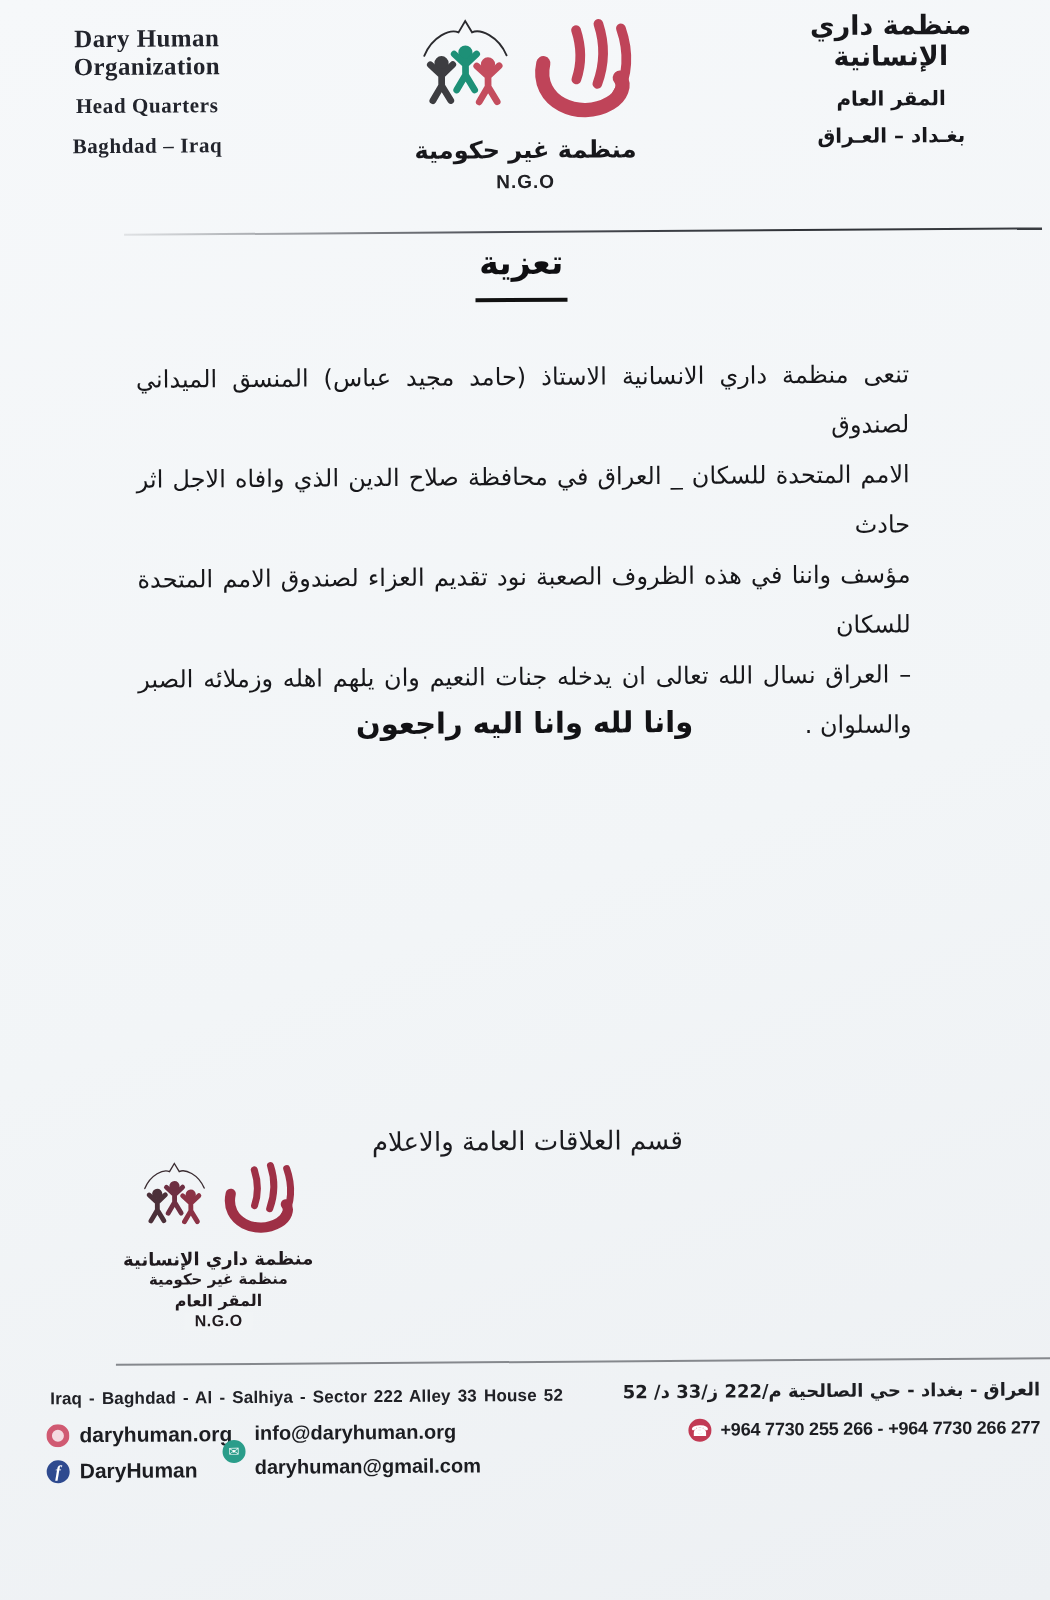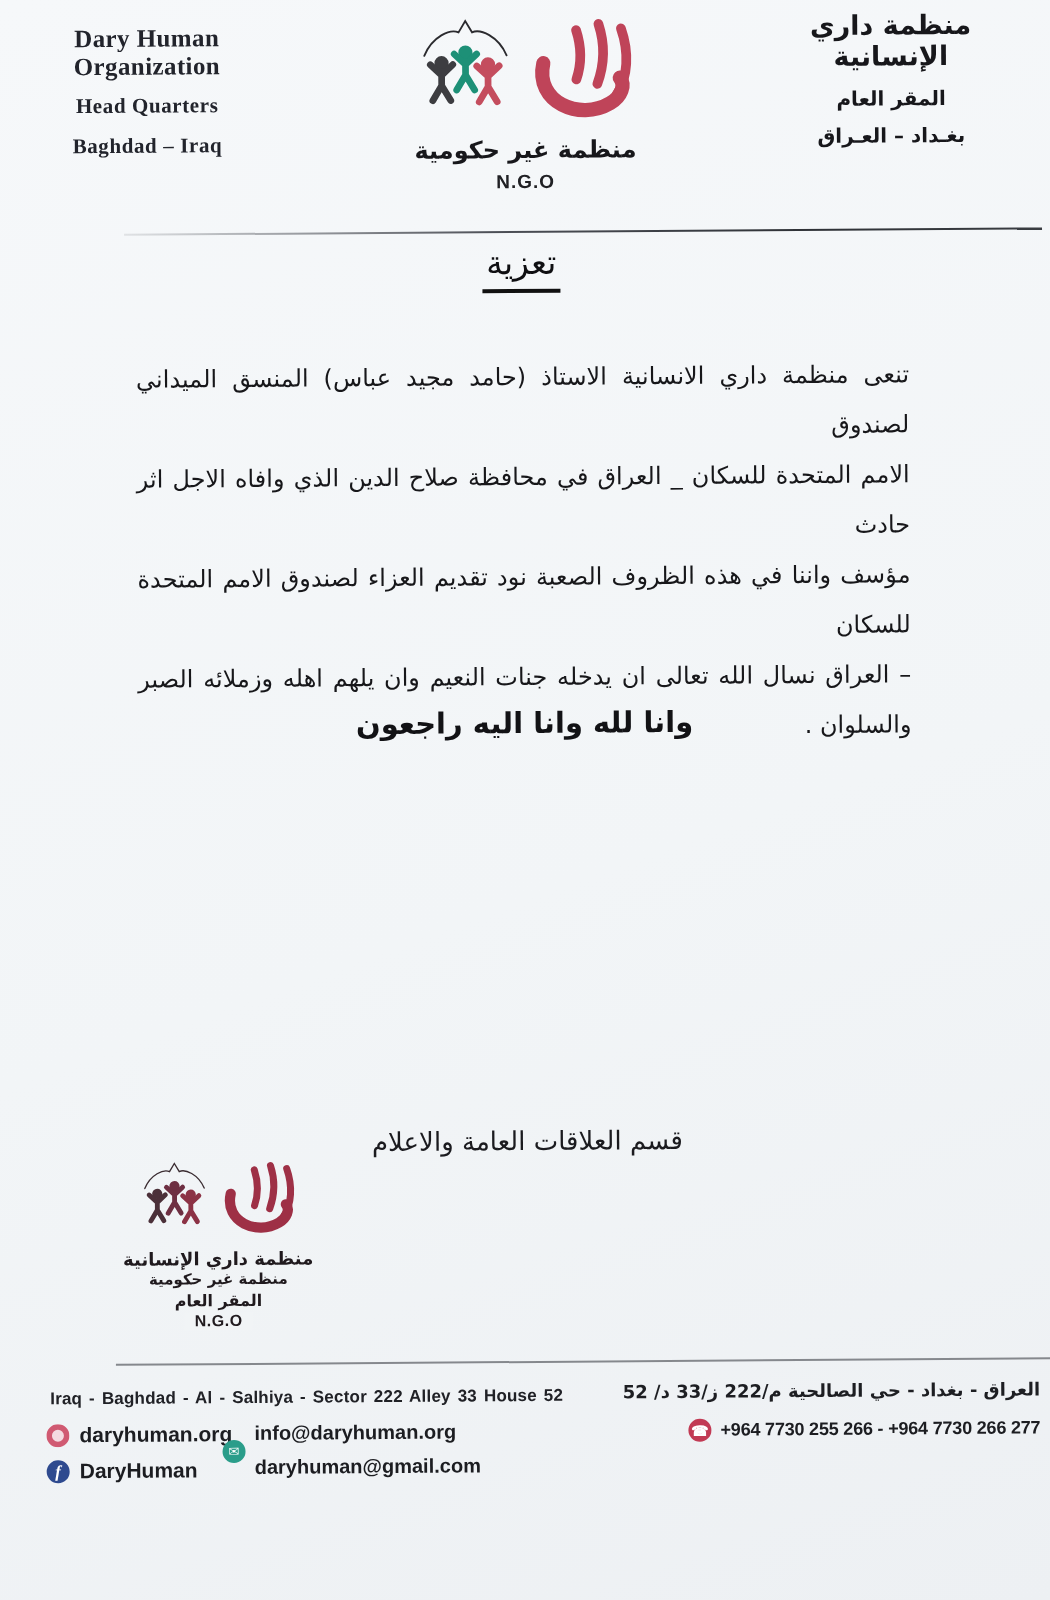--- a/index.html
+++ b/index.html
@@ -34,22 +34,22 @@
   .hdr-right .city{font-size:20px;font-weight:bold;margin-top:13px;}
 
   .top-rule{
     position:absolute;top:231px;left:128px;right:4px;height:2px;
     background:linear-gradient(90deg,rgba(70,73,80,.12) 0%,#4d5057 40%,#2e3136 75%,#3a3d42 100%);
   }
 
   
   .title-wrap{position:absolute;top:243px;left:0;width:100%;text-align:center;}
   .title-wrap span{
-    display:inline-block;font-size:33px;font-weight:normal;color:#0f0f12;
-    border-bottom:4px solid #111;padding:0 4px 7px;
+    display:inline-block;font-size:33px;font-weight:bold;color:#0f0f12;
+    border-bottom:4px solid #111;padding:0 4px 16px;
   }
   .body-par{
     position:absolute;top:352px;left:139px;width:773px;direction:rtl;
     font-size:24px;line-height:50px;color:#17171a;
   }
   .body-line{text-align:justify;text-align-last:justify;}
   .body-line.last{text-align:right;text-align-last:auto;}
 
   .istirja{
     position:absolute;top:706px;left:0;width:100%;text-align:center;direction:rtl;

